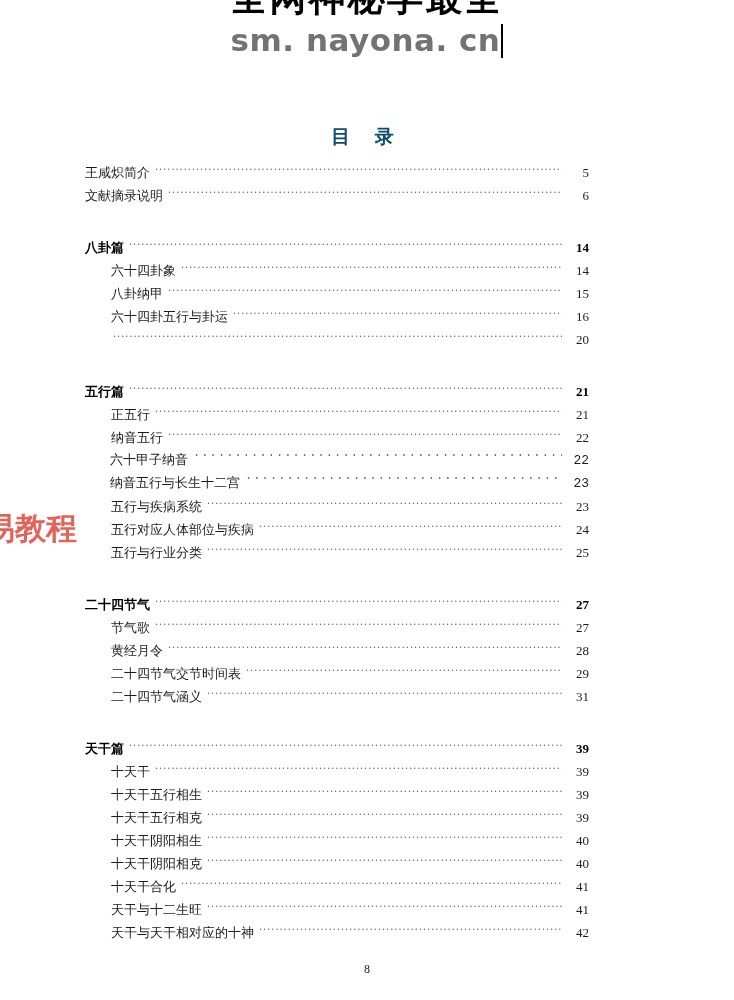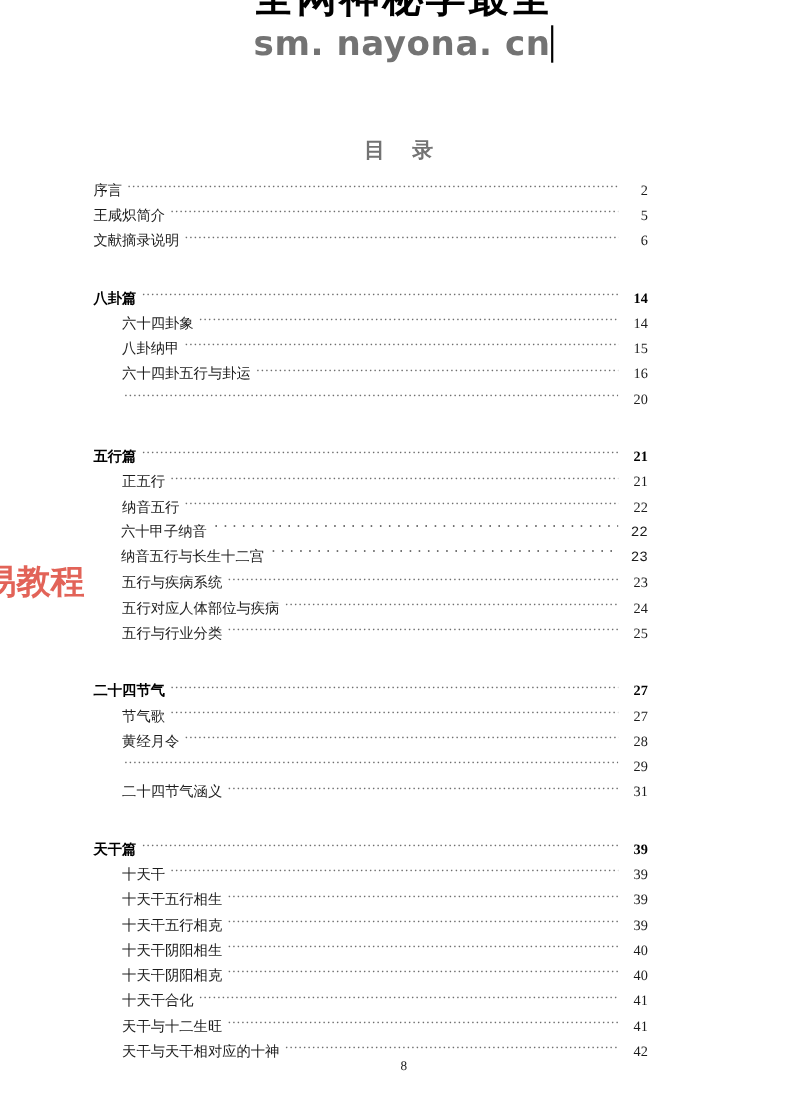--- a/index.html
+++ b/index.html
@@ -73,21 +73,21 @@
   #page-title {
     position: absolute;
     left: 0;
     top: 124px;
     width: 734px;
     text-align: center;
     font-family: "DejaVu Sans", "Liberation Sans", sans-serif;
     font-weight: bold;
     font-size: 19px;
     letter-spacing: 9px;
-    color: #737373;
+    color: #0c4a6e;
   }
 
   #toc {
     position: absolute;
     left: 85px;
     top: 161px;
     width: 504px;
   }
 
   .toc-group { margin-bottom: 0; }
@@ -161,25 +161,20 @@
   <span class="wm-url"><span>sm. nayona. cn</span><span class="wm-caret"></span></span>
 </div>
 
 <div id="watermark-left">易教程</div>
 
 <div id="page-title">目 录</div>
 
 <div id="toc">
     <div class="toc-group">
       <div class="toc-row lvl0">
-        <span class="label">序言</span>
-        <span class="leader"></span>
-        <span class="page">2</span>
-      </div>
-      <div class="toc-row lvl0">
         <span class="label">王咸炽简介</span>
         <span class="leader"></span>
         <span class="page">5</span>
       </div>
       <div class="toc-row lvl0">
         <span class="label">文献摘录说明</span>
         <span class="leader"></span>
         <span class="page">6</span>
       </div>
     </div>
@@ -261,20 +256,21 @@
         <span class="label">节气歌</span>
         <span class="leader"></span>
         <span class="page">27</span>
       </div>
       <div class="toc-row lvl1">
         <span class="label">黄经月令</span>
         <span class="leader"></span>
         <span class="page">28</span>
       </div>
       <div class="toc-row lvl1">
+        <span class="label">二十四节气交节时间表</span>
         <span class="leader"></span>
         <span class="page">29</span>
       </div>
       <div class="toc-row lvl1">
         <span class="label">二十四节气涵义</span>
         <span class="leader"></span>
         <span class="page">31</span>
       </div>
     </div>
     <div class="toc-group">

